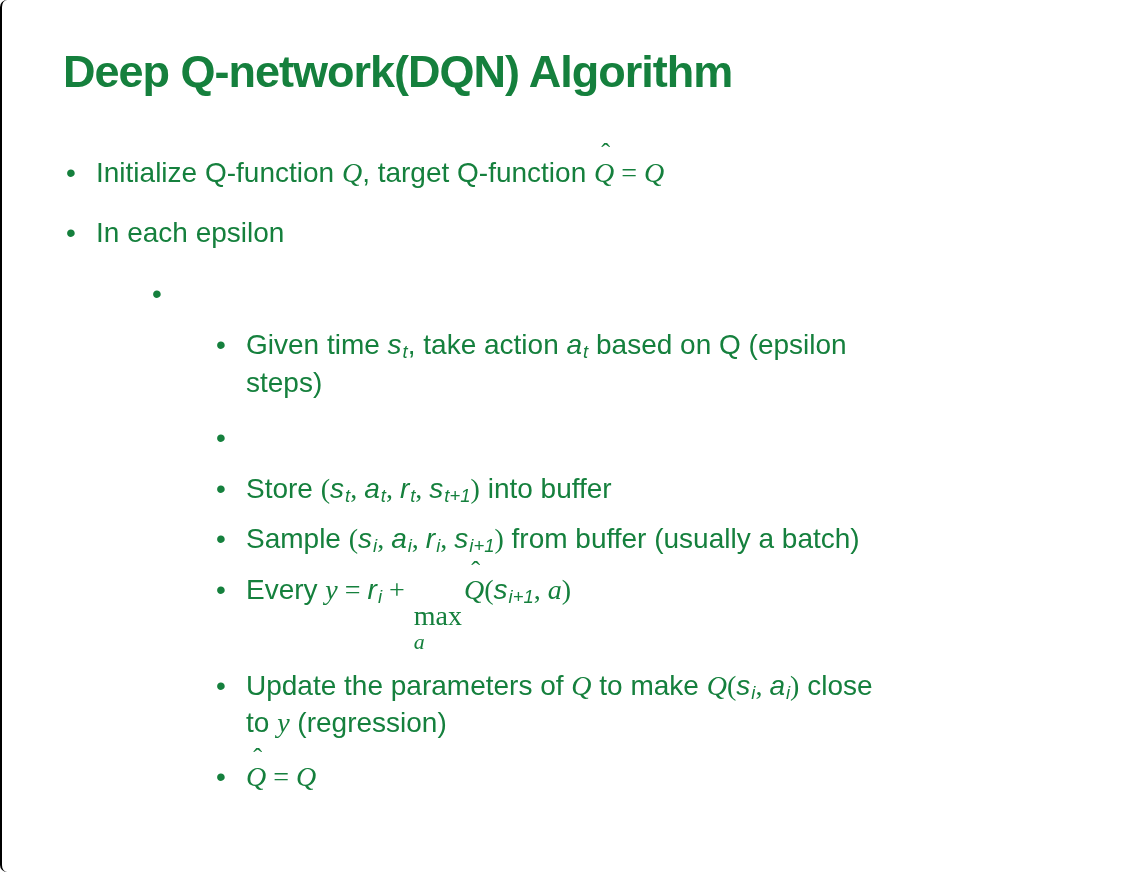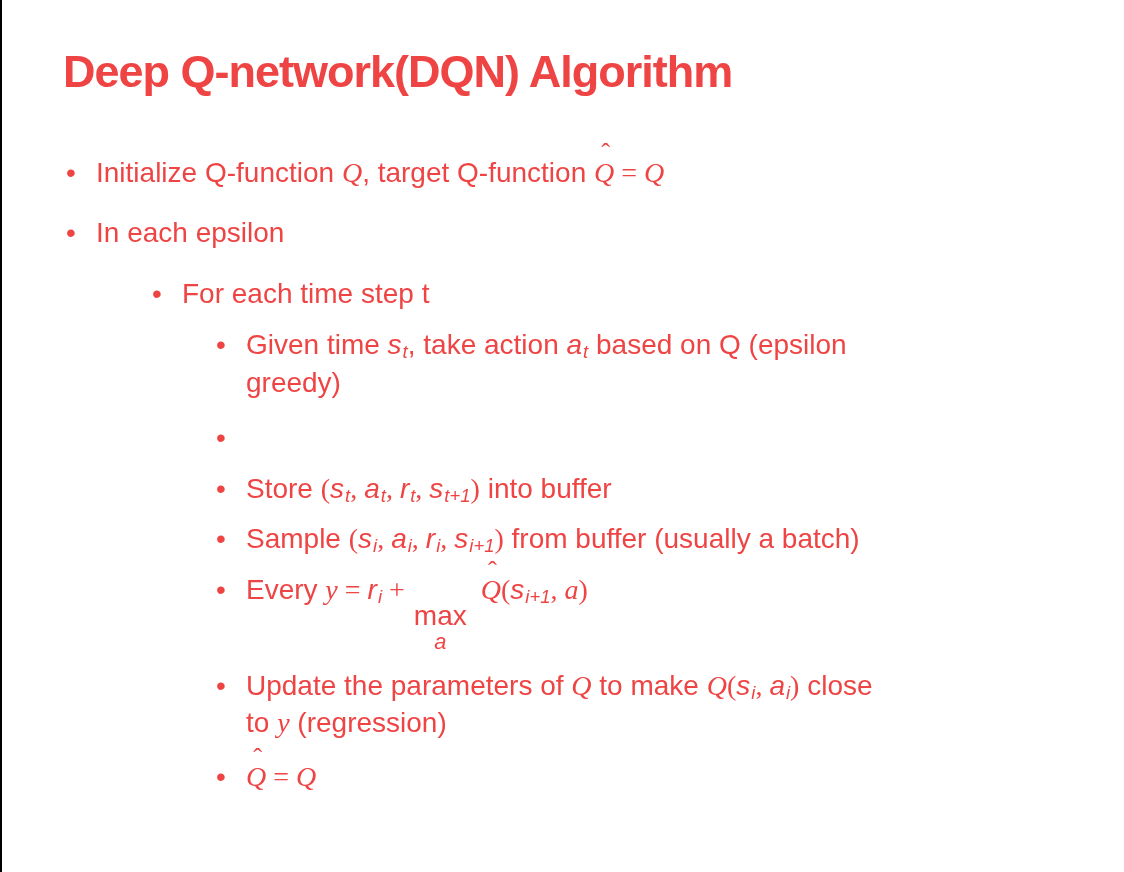--- a/index.html
+++ b/index.html
@@ -3,22 +3,23 @@
 <meta charset="utf-8">
 <style>
   html,body { margin:0; padding:0; background:#ffffff; }
   .slide {
     position:relative;
     width:1124px; height:872px;
     background:#ffffff;
     border-left:2px solid #000000;
     box-sizing:border-box;
     font-family:"Liberation Sans", sans-serif;
-    color:#ef4444;
+    color:#15803d;
     overflow:hidden;
+    border-radius:7px;
   }
   .title {
     margin:46px 0 0 61px;
     font-size:45px;
     font-weight:700;
     letter-spacing:-1px;
     line-height:1.15;
   }
   .bullets { margin-top:56px; }
   .bullet {
@@ -57,50 +58,48 @@
     left:58%;
     transform:translateX(-50%);
     top:-0.50em;
     font-size:0.95em;
     font-style:normal;
     line-height:1;
   }
   .maxop {
     display:inline-flex;
     flex-direction:column;
-    align-items:center;
     vertical-align:-0.95em;
     line-height:1.05;
-    font-family:Liberation Sans, sans-serif;
-    margin:0 14px 0 2px;
+    font-family:Liberation Serif, serif;
+    margin:0 2px 0 2px;
   }
   .maxop .word { font-style:normal; }
   .maxop .msb  { font-style:italic; font-size:0.78em; }
 </style>
 </head>
 <body>
 
 <div class="slide">
   <h1 class="title">Deep Q-network(DQN) Algorithm</h1>
   <div class="bullets" id="bulletList">
       <div class="bullet l1 b-init">
         <span class="marker">•</span>
         <span class="content"><span class="txt">Initialize Q-function </span><span class="math">Q</span><span class="txt">, target Q-function </span><span class="mhat"><span class="hat">ˆ</span><span class="base">Q</span></span><span class="mo"> = </span><span class="math">Q</span></span>
       </div>
       <div class="bullet l1 b-episode">
         <span class="marker">•</span>
         <span class="content"><span class="txt">In each epsilon</span></span>
       </div>
       <div class="bullet l2 b-timestep">
         <span class="marker">•</span>
-        <span class="content"><span class="txt">For each time step t</span></span>
       </div>
       <div class="bullet l3 b-given">
         <span class="marker">•</span>
-        <span class="content"><span class="txt">Given time </span><span class="msub"><span class="bs">s</span><span class="sb">t</span></span><span class="txt">, take action </span><span class="msub"><span class="bs">a</span><span class="sb">t</span></span><span class="txt"> based on Q (epsilon</span><br><span class="txt">greedy)</span></span>
+        <span class="content"><span class="txt">Given time </span><span class="msub"><span class="bs">s</span><span class="sb">t</span></span><span class="txt">, take action </span><span class="msub"><span class="bs">a</span><span class="sb">t</span></span><span class="txt"> based on Q (epsilon</span><br><span class="txt">steps)</span></span>
       </div>
       <div class="bullet l3 b-obtain">
         <span class="marker">•</span>
       </div>
       <div class="bullet l3 b-store">
         <span class="marker">•</span>
         <span class="content"><span class="txt">Store </span><span class="mo">(</span><span class="msub"><span class="bs">s</span><span class="sb">t</span></span><span class="mo">, </span><span class="msub"><span class="bs">a</span><span class="sb">t</span></span><span class="mo">, </span><span class="msub"><span class="bs">r</span><span class="sb">t</span></span><span class="mo">, </span><span class="msub"><span class="bs">s</span><span class="sb">t+1</span></span><span class="mo">)</span><span class="txt"> into buffer</span></span>
       </div>
       <div class="bullet l3 b-sample">
         <span class="marker">•</span>

